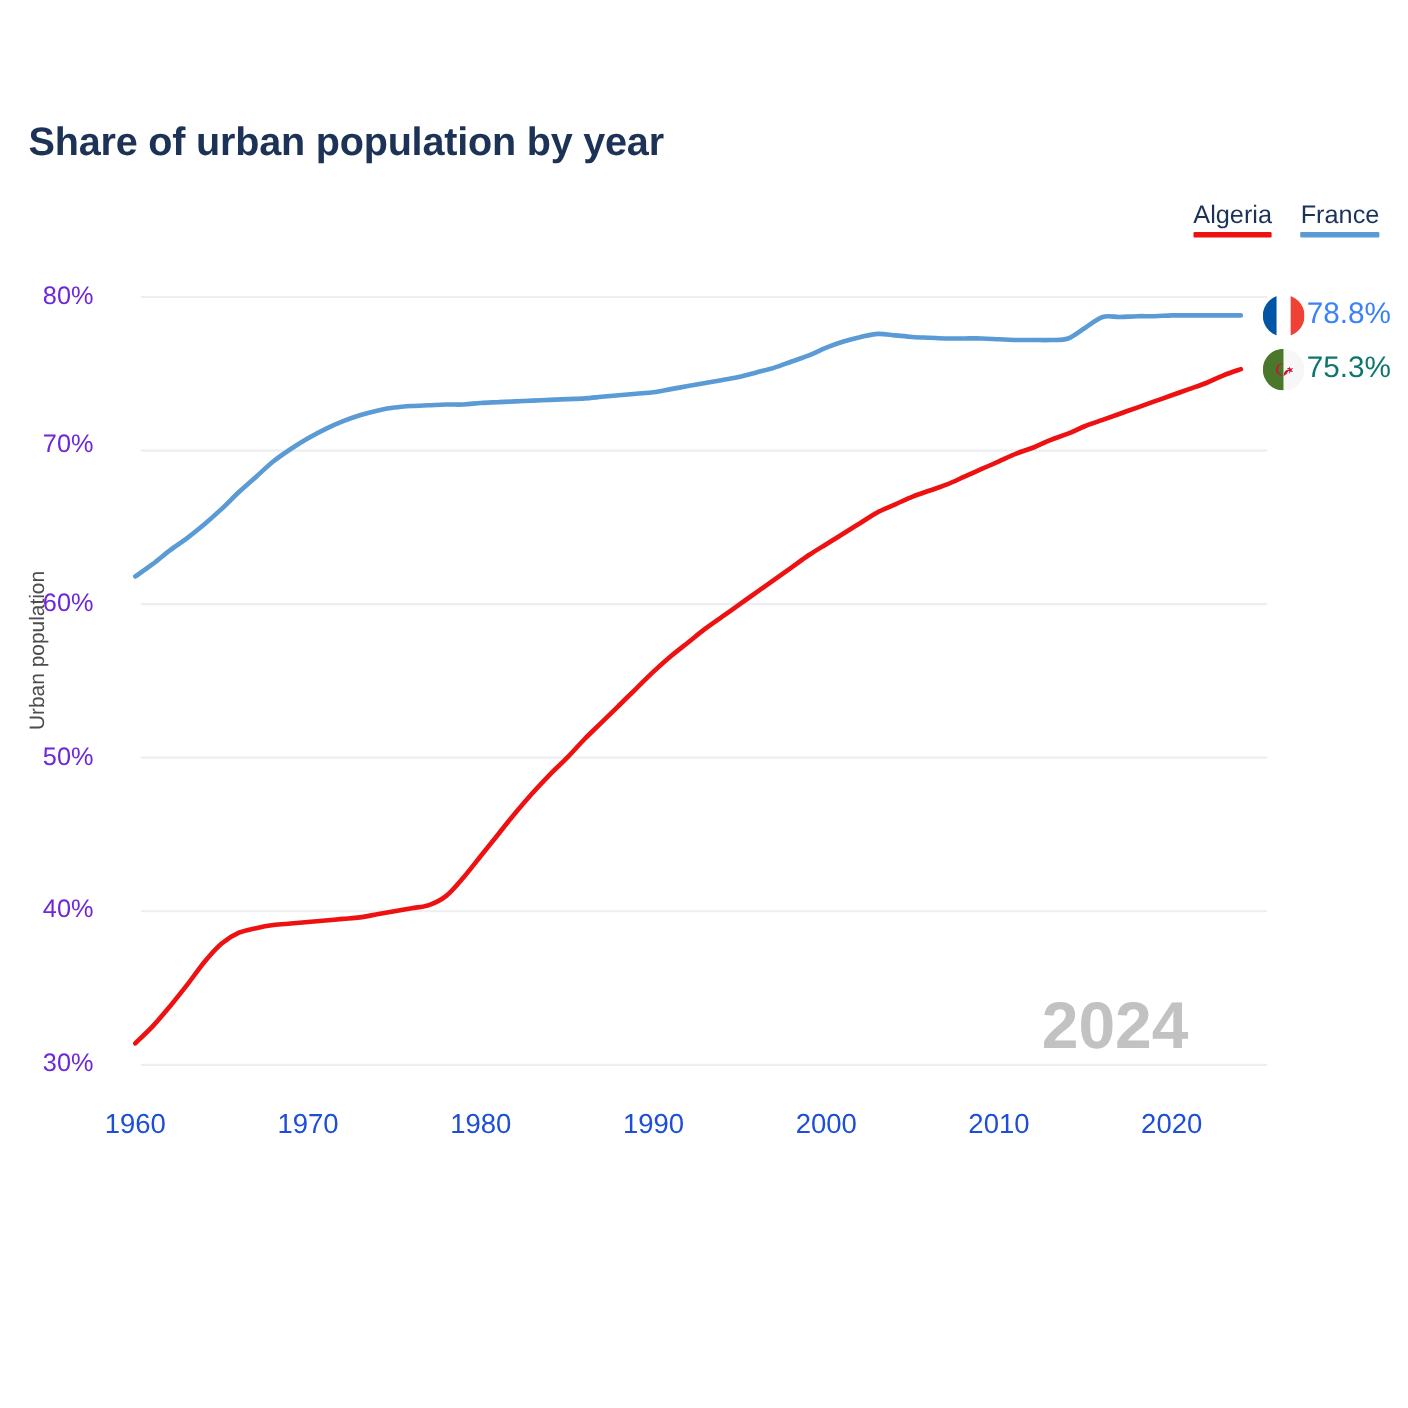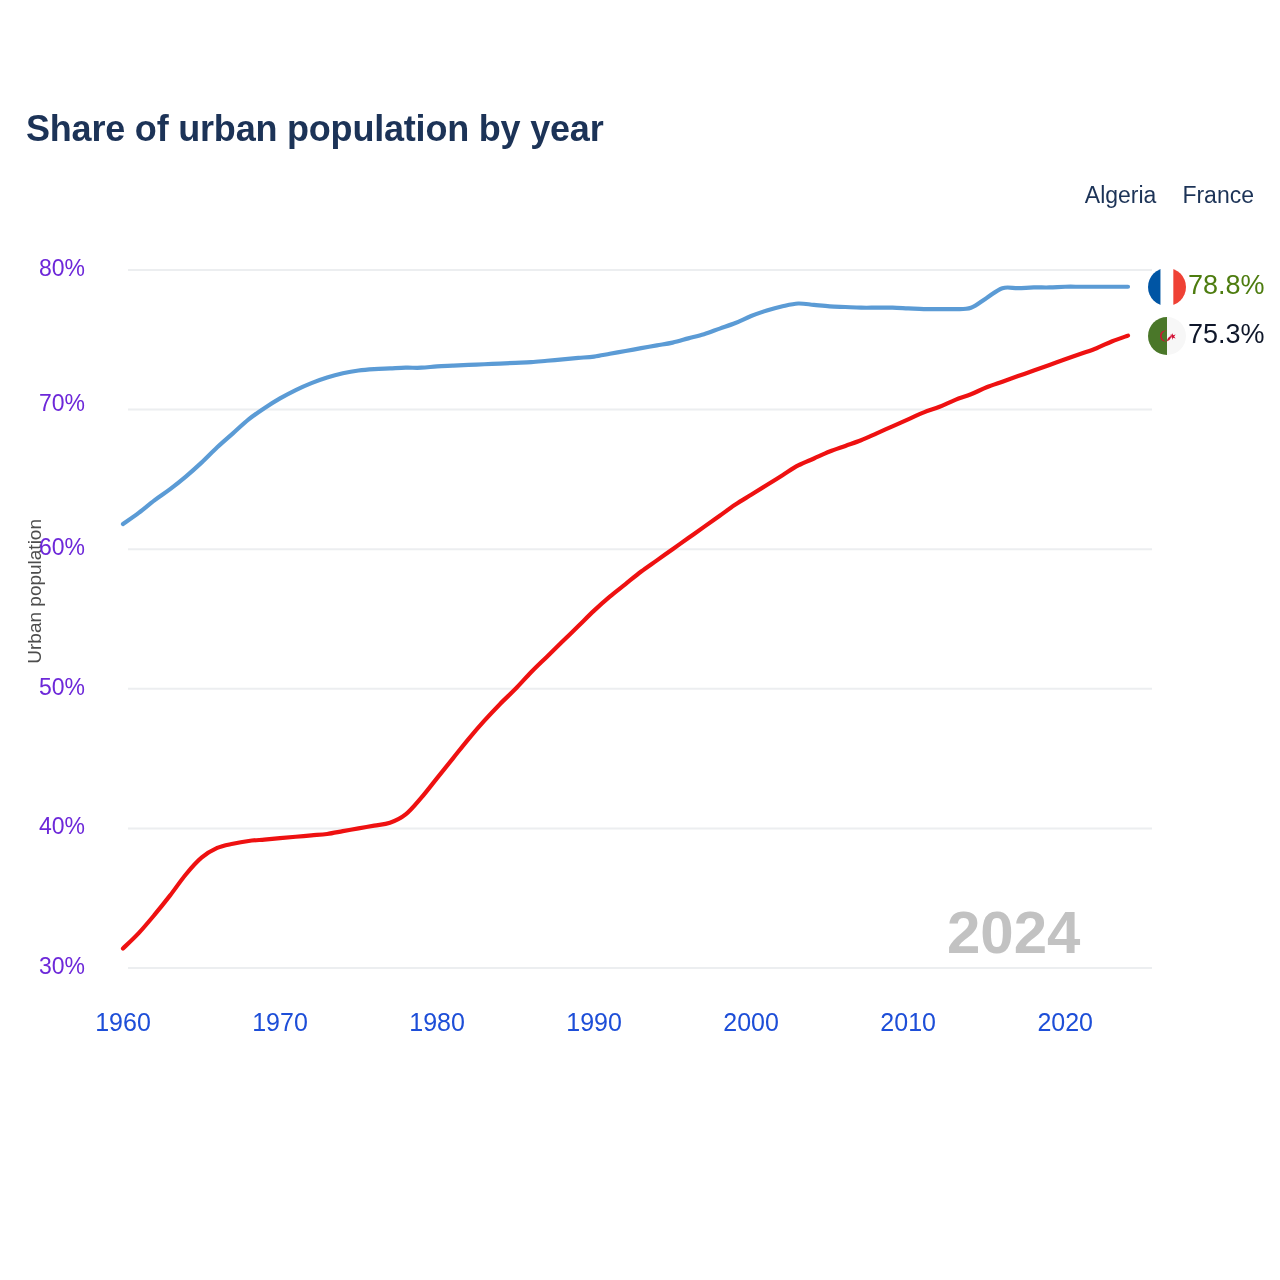--- a/index.html
+++ b/index.html
@@ -33,21 +33,21 @@
   .legend {
     position: absolute;
     right: 26px;
     top: 182px;
     display: flex;
     align-items: flex-start;
     gap: 26px;
   }
   .legend-item {
     display: flex;
-    flex-direction: row;
+    flex-direction: column;
     align-items: center;
     cursor: pointer;
   }
   .legend-label {
     font-size: 23px;
     color: #1c3357;
     line-height: 26px;
     white-space: nowrap;
   }
   .legend-rule {
@@ -186,25 +186,25 @@
         <div class="xtick" style="left: 908.156px; top: 1008px;">2010</div>
         <div class="xtick" style="left: 1065.19px; top: 1008px;">2020</div>
       </div>
 
     <div id="endlabels">
         <div class="flag-badge" style="left: 1148px; top: 267.752px;"><svg width="38" height="38" viewBox="0 0 38 38">
             <rect x="0" y="0" width="12.67" height="38" fill="#0055A4"></rect>
             <rect x="12.67" y="0" width="12.67" height="38" fill="#ffffff"></rect>
             <rect x="25.33" y="0" width="12.67" height="38" fill="#EF4135"></rect>
           </svg></div>
-        <div class="endlabel" style="left: 1188px; top: 269.752px; color: #4d7c0f;">78.8%</div>
+        <div class="endlabel" style="left: 1188px; top: 269.752px; color: #3b82f6;">78.8%</div>
         <div class="flag-badge" style="left: 1148px; top: 316.612px;"><svg width="38" height="38" viewBox="0 0 38 38">
             <rect x="0" y="0" width="19" height="38" fill="#4a7729"></rect>
             <rect x="19" y="0" width="19" height="38" fill="#f7f7f7"></rect>
             <path d="M23.2 19a5.6 5.6 0 1 1-4.2-5.43 4.6 4.6 0 1 0 0 10.86A5.6 5.6 0 0 1 23.2 19z" fill="#d21034"></path>
             <path d="M24.2 15.9l1.0 2.3 2.4-0.7-1.5 2.0 1.5 2.0-2.4-0.7-1.0 2.3-0.1-2.5-2.4-0.6 2.3-1.0-2.3-1.0 2.4-0.6z" fill="#d21034"></path>
           </svg></div>
-        <div class="endlabel" style="left: 1188px; top: 318.612px; color: #0f172a;">75.3%</div>
+        <div class="endlabel" style="left: 1188px; top: 318.612px; color: #0f766e;">75.3%</div>
       </div>
   </div>
 
 
 </div>
 
 </body></html>

